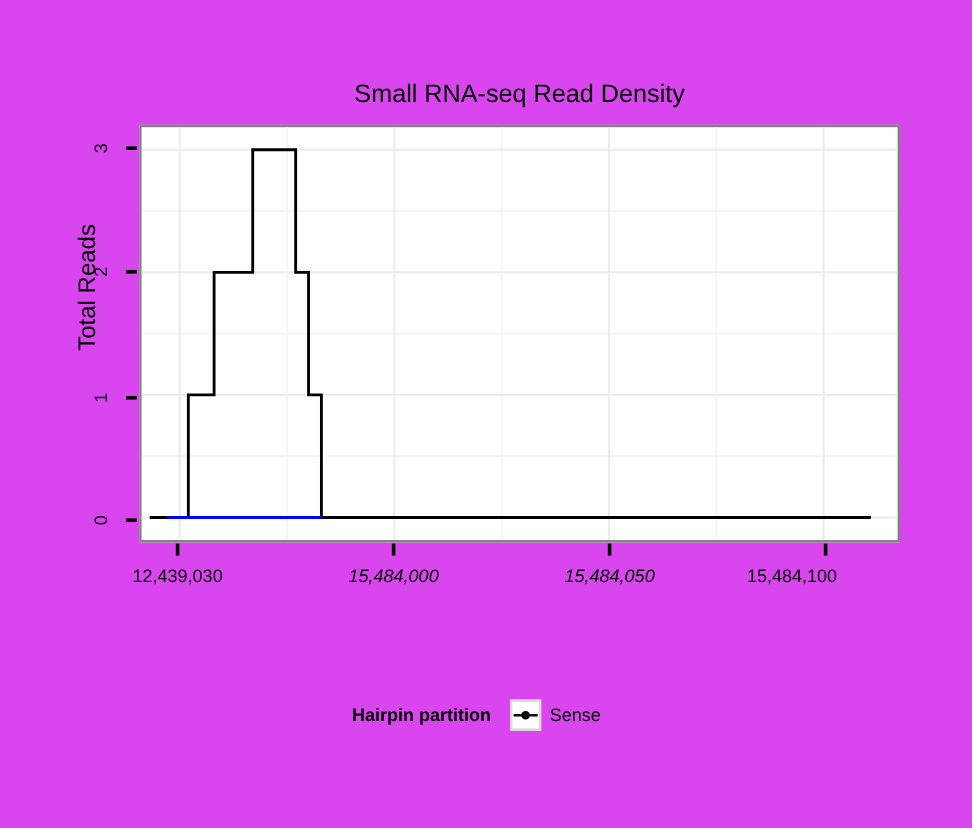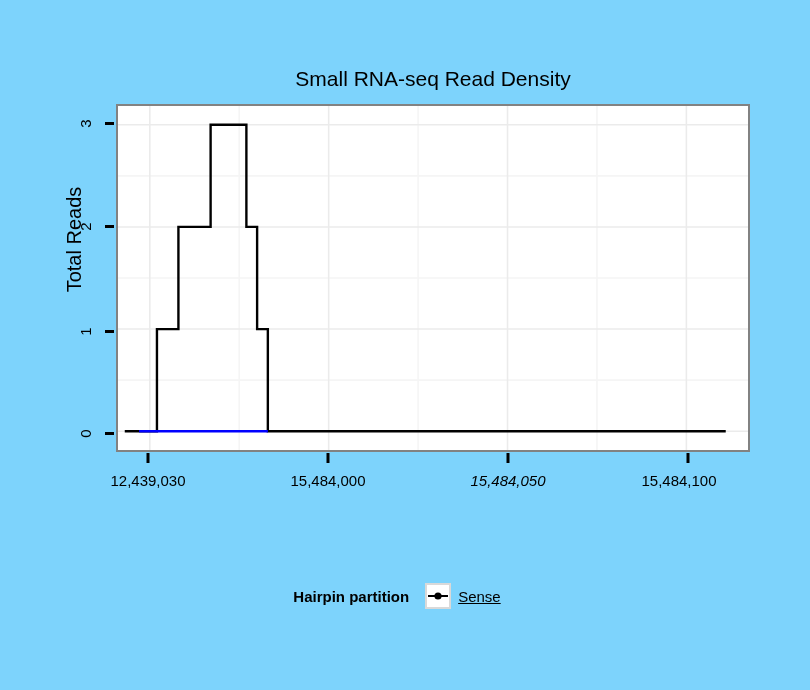--- a/index.html
+++ b/index.html
@@ -14,21 +14,21 @@
     font-family: "Liberation Sans", sans-serif;
     color: #000000;
     overflow: hidden;
     position: relative;
   }
   #figure {
     position: absolute;
     left: 0; top: 0;
     width: 810px;
     height: 690px;
-    background: #7dd3fc;
+    background: #d946ef;
   }
   
   #chart-title {
     position: absolute;
     left: 116px;
     top: 66px;
     width: 634px;
     text-align: center;
     font-size: 21px;
     line-height: 26px;
@@ -122,21 +122,20 @@
     font-size: 15px;
     font-weight: bold;
     color: #000000;
     margin-right: 16px;
     white-space: nowrap;
   }
   .legend-entry {
     display: flex;
     align-items: center;
     margin-right: 16px;
-    text-decoration: underline;
   }
   .legend-key {
     width: 26px;
     height: 26px;
     border: 2px solid #d9d9d9;
     background: #ffffff;
     box-sizing: border-box;
     position: relative;
     margin-right: 7px;
     flex: 0 0 auto;
@@ -167,27 +166,27 @@
   <div class="ytick-mark" style="left:105px; top:330px;"></div>
   <div class="ytick-label" style="left:70px; top:323px;">1</div>
 
   <div class="ytick-mark" style="left:105px; top:432px;"></div>
   <div class="ytick-label" style="left:70px; top:425px;">0</div>
 
   <div class="xtick-mark" style="left:148px; top:453px;"></div>
   <div class="xtick-label" style="left:148px; top:472px;">12,439,030</div>
 
   <div class="xtick-mark" style="left:328px; top:453px;"></div>
-  <div class="xtick-label" style="left:328px; top:472px;">15,484,000</div>
+  <div class="xtick-label" style="left:328px; top:472px;font-style:italic;">15,484,000</div>
 
   <div class="xtick-mark" style="left:508px; top:453px;"></div>
   <div class="xtick-label" style="left:508px; top:472px;font-style:italic;">15,484,050</div>
 
   <div class="xtick-mark" style="left:688px; top:453px;"></div>
-  <div class="xtick-label" style="left:679px; top:472px;">15,484,100</div>
+  <div class="xtick-label" style="left:660px; top:472px;">15,484,100</div>
 
   <div id="plot-panel">
     <svg id="plot-svg" viewBox="0 0 634 348" preserveAspectRatio="none">
       <g id="grid-minor">
           <line x1="0" y1="277.3333333333333" x2="634" y2="277.3333333333333" stroke="#f5f5f5" stroke-width="1.6"></line>
           <line x1="0" y1="174" x2="634" y2="174" stroke="#f5f5f5" stroke-width="1.6"></line>
           <line x1="0" y1="70.66666666666669" x2="634" y2="70.66666666666669" stroke="#f5f5f5" stroke-width="1.6"></line>
           <line x1="122" y1="0" x2="122" y2="348" stroke="#f5f5f5" stroke-width="1.6"></line>
           <line x1="302" y1="0" x2="302" y2="348" stroke="#f5f5f5" stroke-width="1.6"></line>
           <line x1="482" y1="0" x2="482" y2="348" stroke="#f5f5f5" stroke-width="1.6"></line>

